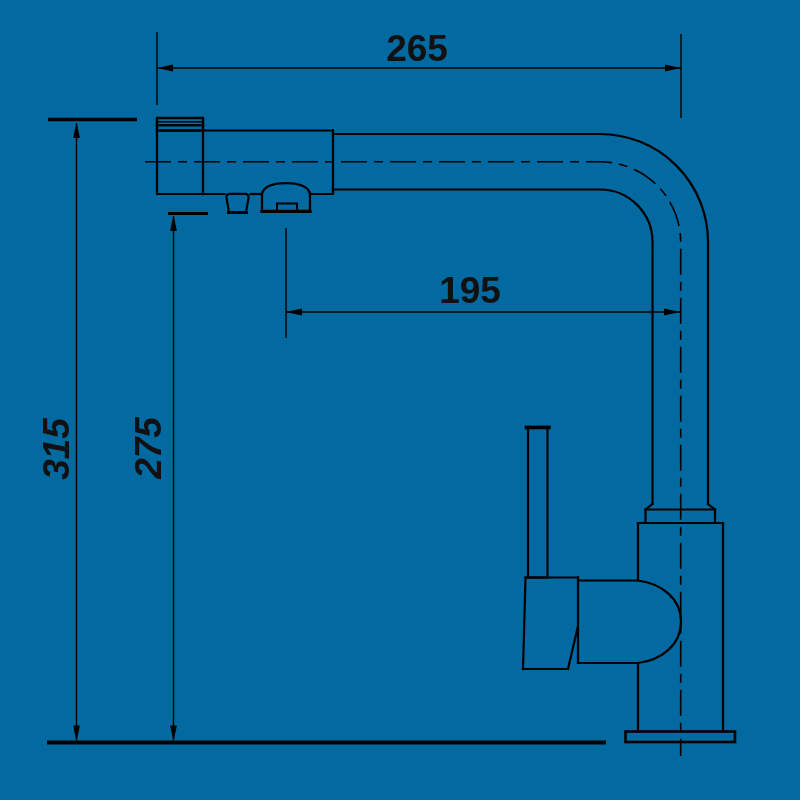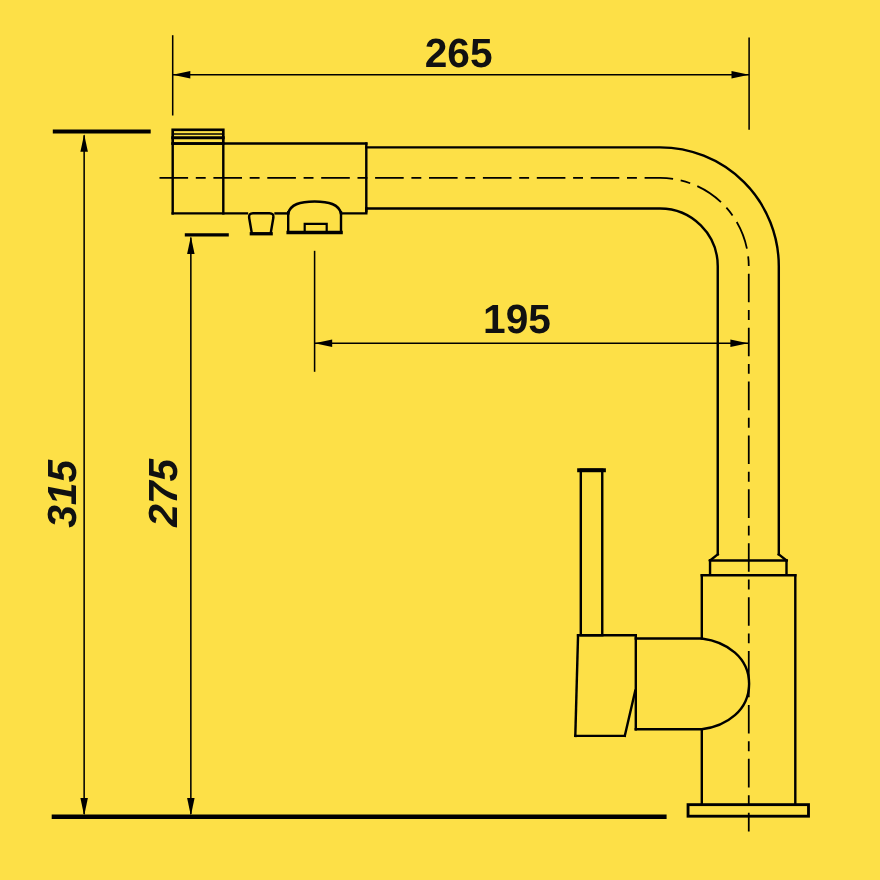--- a/index.html
+++ b/index.html
@@ -1,20 +1,20 @@
 <!DOCTYPE html>
 <html><head>
 <meta charset="utf-8">
 <style>
   html, body { margin: 0; padding: 0; background: #ffffff; }
   .sheet {
     position: relative;
     width: 800px;
     height: 800px;
-    background: #fde047;
+    background: #0369a1;
     font-family: "Liberation Sans", sans-serif;
     overflow: hidden;
   }
   svg { display: block; }
   .dim-label {
     font-family: "Liberation Sans", sans-serif;
     font-weight: bold;
     font-size: 37px;
     fill: #111111;
   }

